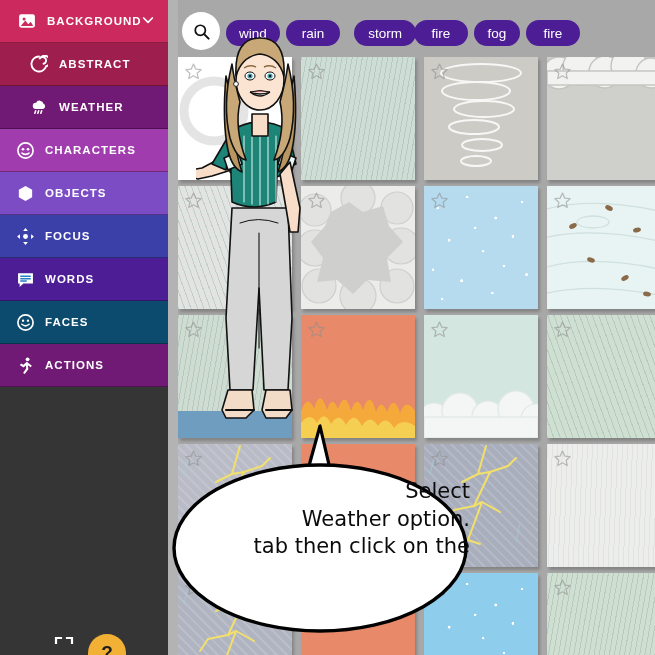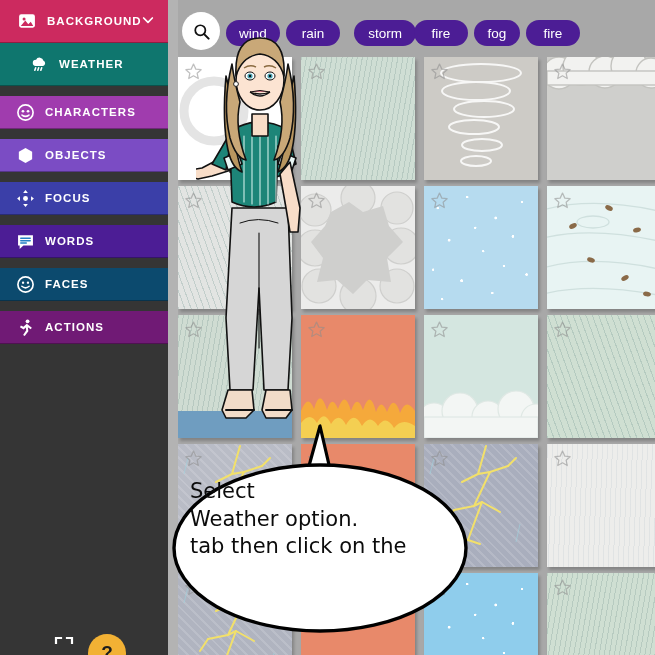--- a/index.html
+++ b/index.html
@@ -21,21 +21,21 @@
     color:#fff; font-weight:bold; letter-spacing:.09em;
     font-size:11.5px; text-transform:uppercase;
     border-bottom:1px solid rgba(0,0,0,.30);
     overflow:hidden;
   }
   .nav-row .ico { width:34px; min-width:34px; display:flex; align-items:center; justify-content:center; margin-left:8px; }
   .nav-row .lbl { padding-left:3px; white-space:nowrap; }
   .nav-head { height:43px; }
   .nav-head .ico { margin-left:10px; }
   .nav-sub  { height:43px; padding-left:14px; }
-  .nav-main { height:33px;margin-top:10px; }
+  .nav-main { height:43px; }
   .chev { position:absolute; right:12px; top:50%; transform:translateY(-50%); }
 
   
   #rail { position:absolute; left:168px; top:0; width:10px; height:655px; background:#b3b3b3; z-index:30; }
   #pane {
     position:absolute; left:178px; top:0; right:0; bottom:0;
     background:#a8a8a8; overflow:hidden; z-index:10;
   }
   #toolbar { position:absolute; left:0; top:0; width:477px; height:56px; z-index:22; }
   #searchbtn {
@@ -89,21 +89,21 @@
       radial-gradient(circle at 16% 92%, #fff 1px, transparent 1.4px);
   }
 
   
   #character { position:absolute; left:196px; top:18px; width:130px; height:420px; z-index:26; }
 
   
   #bubble { position:absolute; left:168px; top:420px; width:310px; height:235px; z-index:60; }
   #bubbletext {
     position:absolute; left:190px; top:478px; width:280px; z-index:61;
-    text-align:left; color:#0b0b0b; font-size:21px; line-height:1.32;
+    text-align:right; color:#0b0b0b; font-size:21px; line-height:1.32;
     font-family:"DejaVu Sans", sans-serif;
   }
   #bubbletext div { white-space:nowrap; }
 
   
   #helpbtn {
     position:absolute; left:88px; top:634px; width:38px; height:38px;
     border-radius:50%; background:#f2b134; z-index:70;
     display:flex; align-items:center; justify-content:center;
     color:#1d1d1d; font-size:19px; font-weight:bold;
@@ -363,21 +363,29 @@
             <rect x="2.5" y="4" width="19" height="16" rx="2.6"></rect>
             <circle cx="8.5" cy="9.5" r="1.8" fill="#cc2a5f"></circle>
             <path d="M4.5 18 L10 11.5 L13.5 16 L16.5 13 L19.5 18 Z" fill="#cc2a5f"></path>
           </svg>
         </span>
         <span class="lbl">BACKGROUND</span>
         <span class="chev"><svg width="16" height="16" viewBox="0 0 24 24" fill="#fff">
             <path d="M5.5 9 L12 15.4 L18.5 9" fill="none" stroke="#fff" stroke-width="2.6" stroke-linecap="round" stroke-linejoin="round"></path>
           </svg></span>
       </div>
-      <div class="nav-row nav-sub" style="background:#0f766e">
+      <div class="nav-row nav-sub" style="background:#9e1f4d">
+        <span class="ico">
+          <svg width="18" height="18" viewBox="0 0 24 24" fill="#fff">
+            <path d="M12 2a10 10 0 1 0 9.5 13 7.2 7.2 0 1 0-9-9.3 4.6 4.6 0 1 1 5.6 6" fill="none" stroke="#fff" stroke-width="2.5" stroke-linecap="round"></path>
+          </svg>
+        </span>
+        <span class="lbl">ABSTRACT</span>
+      </div>
+      <div class="nav-row nav-sub" style="background:#701a75">
         <span class="ico">
           <svg width="18" height="18" viewBox="0 0 24 24" fill="#fff">
             <path d="M7.5 14.5a4 4 0 0 1 .4-8 5.4 5.4 0 0 1 10.1 1.2 3.6 3.6 0 0 1-.5 6.8Z"></path>
             <path d="M7.6 17 L6.4 20.4 M11.6 17 L10.4 20.4 M15.6 17 L14.4 20.4" stroke="#fff" stroke-width="2.1" stroke-linecap="round"></path>
           </svg>
         </span>
         <span class="lbl">WEATHER</span>
       </div>
       <div class="nav-row nav-main" style="background:#a03cae">
         <span class="ico">

